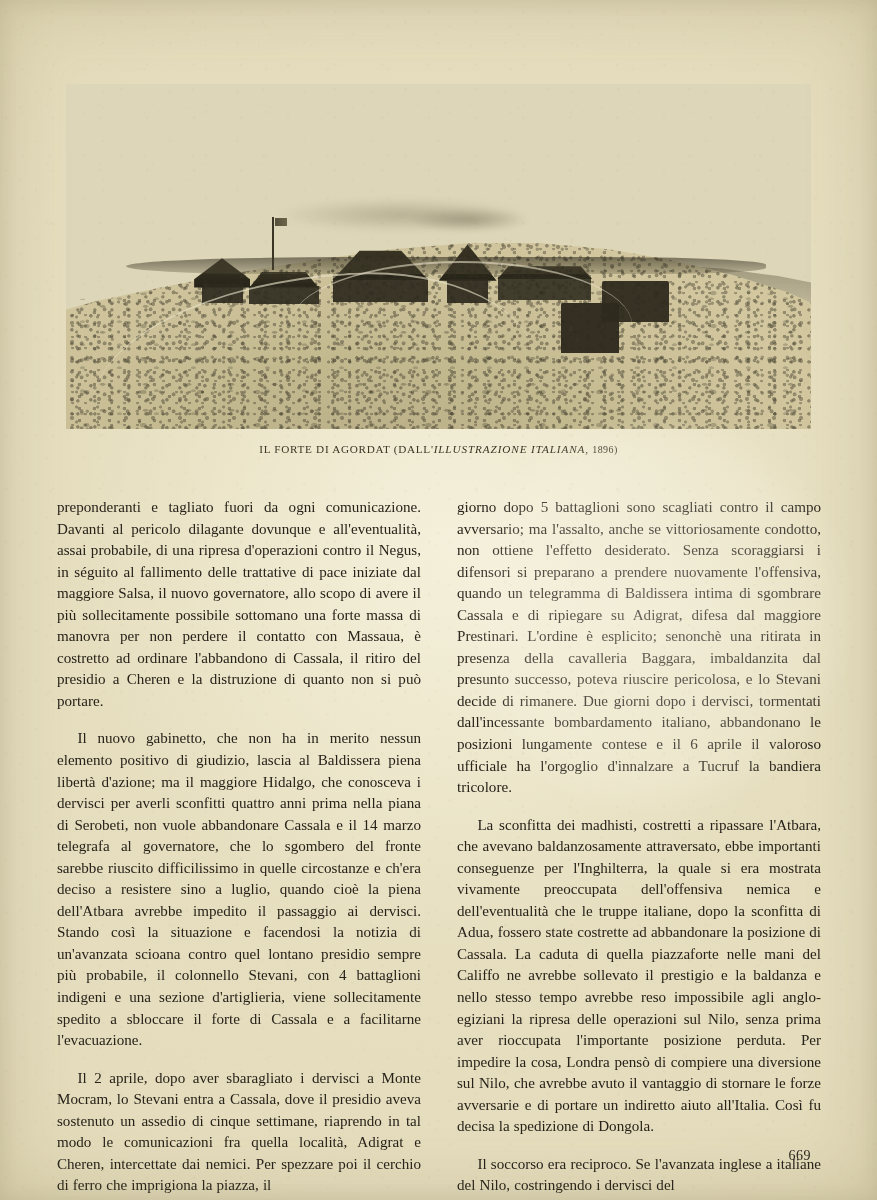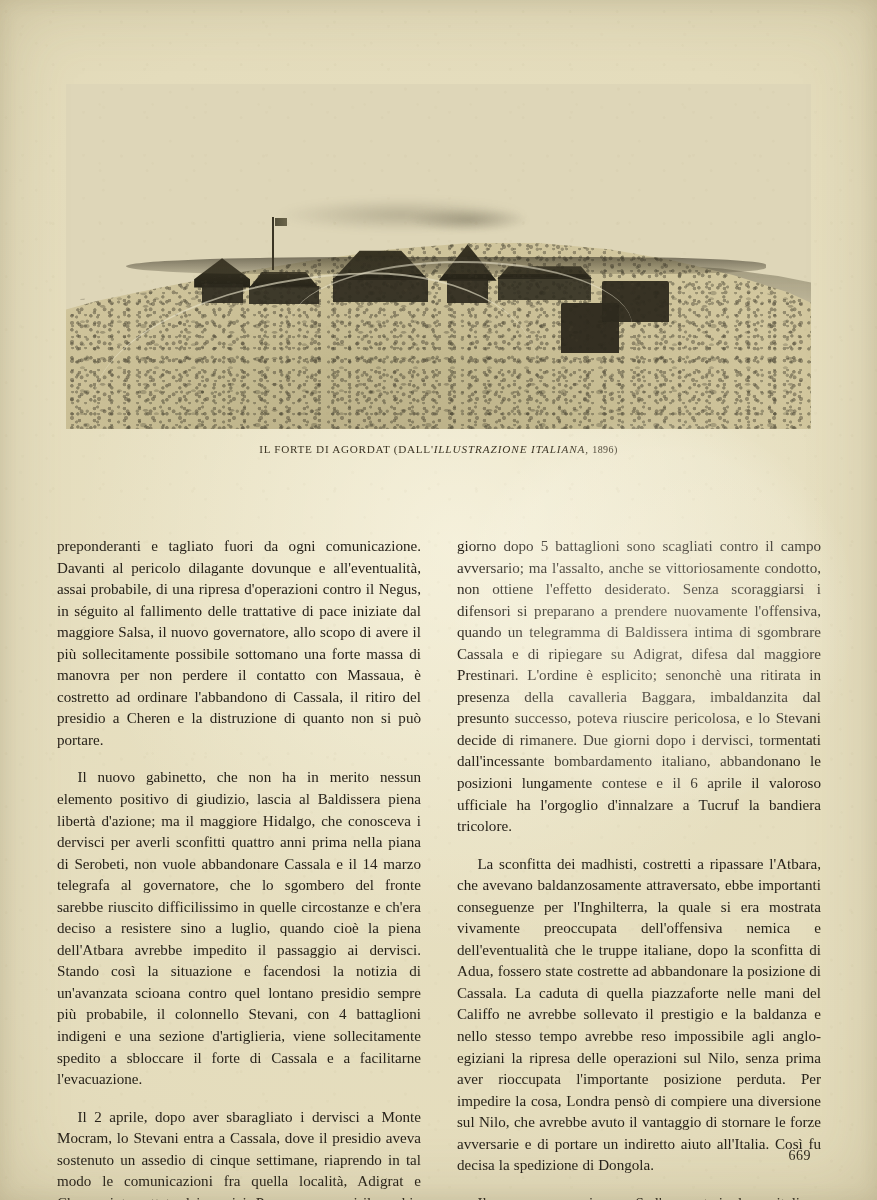--- a/index.html
+++ b/index.html
@@ -170,21 +170,21 @@
   .col { width: 364px; }
   .col p {
     margin: 0;
     font-size: 15.1px;
     line-height: 21.55px;
     text-align: justify;
     text-indent: 1.35em;
     color: #27221a;
     word-spacing: 0.02em;
   }
-  .col p.first { text-indent: 0; margin-top: 39px; }
+  .col p.first { text-indent: 0; }
   .col p + p { margin-top: 16px; }
 
   .folio {
     position: absolute;
     right: 66px; bottom: 36px;
     font-size: 14px;
     color: #2d281d;
     letter-spacing: 0.5px;
   }
 </style>

